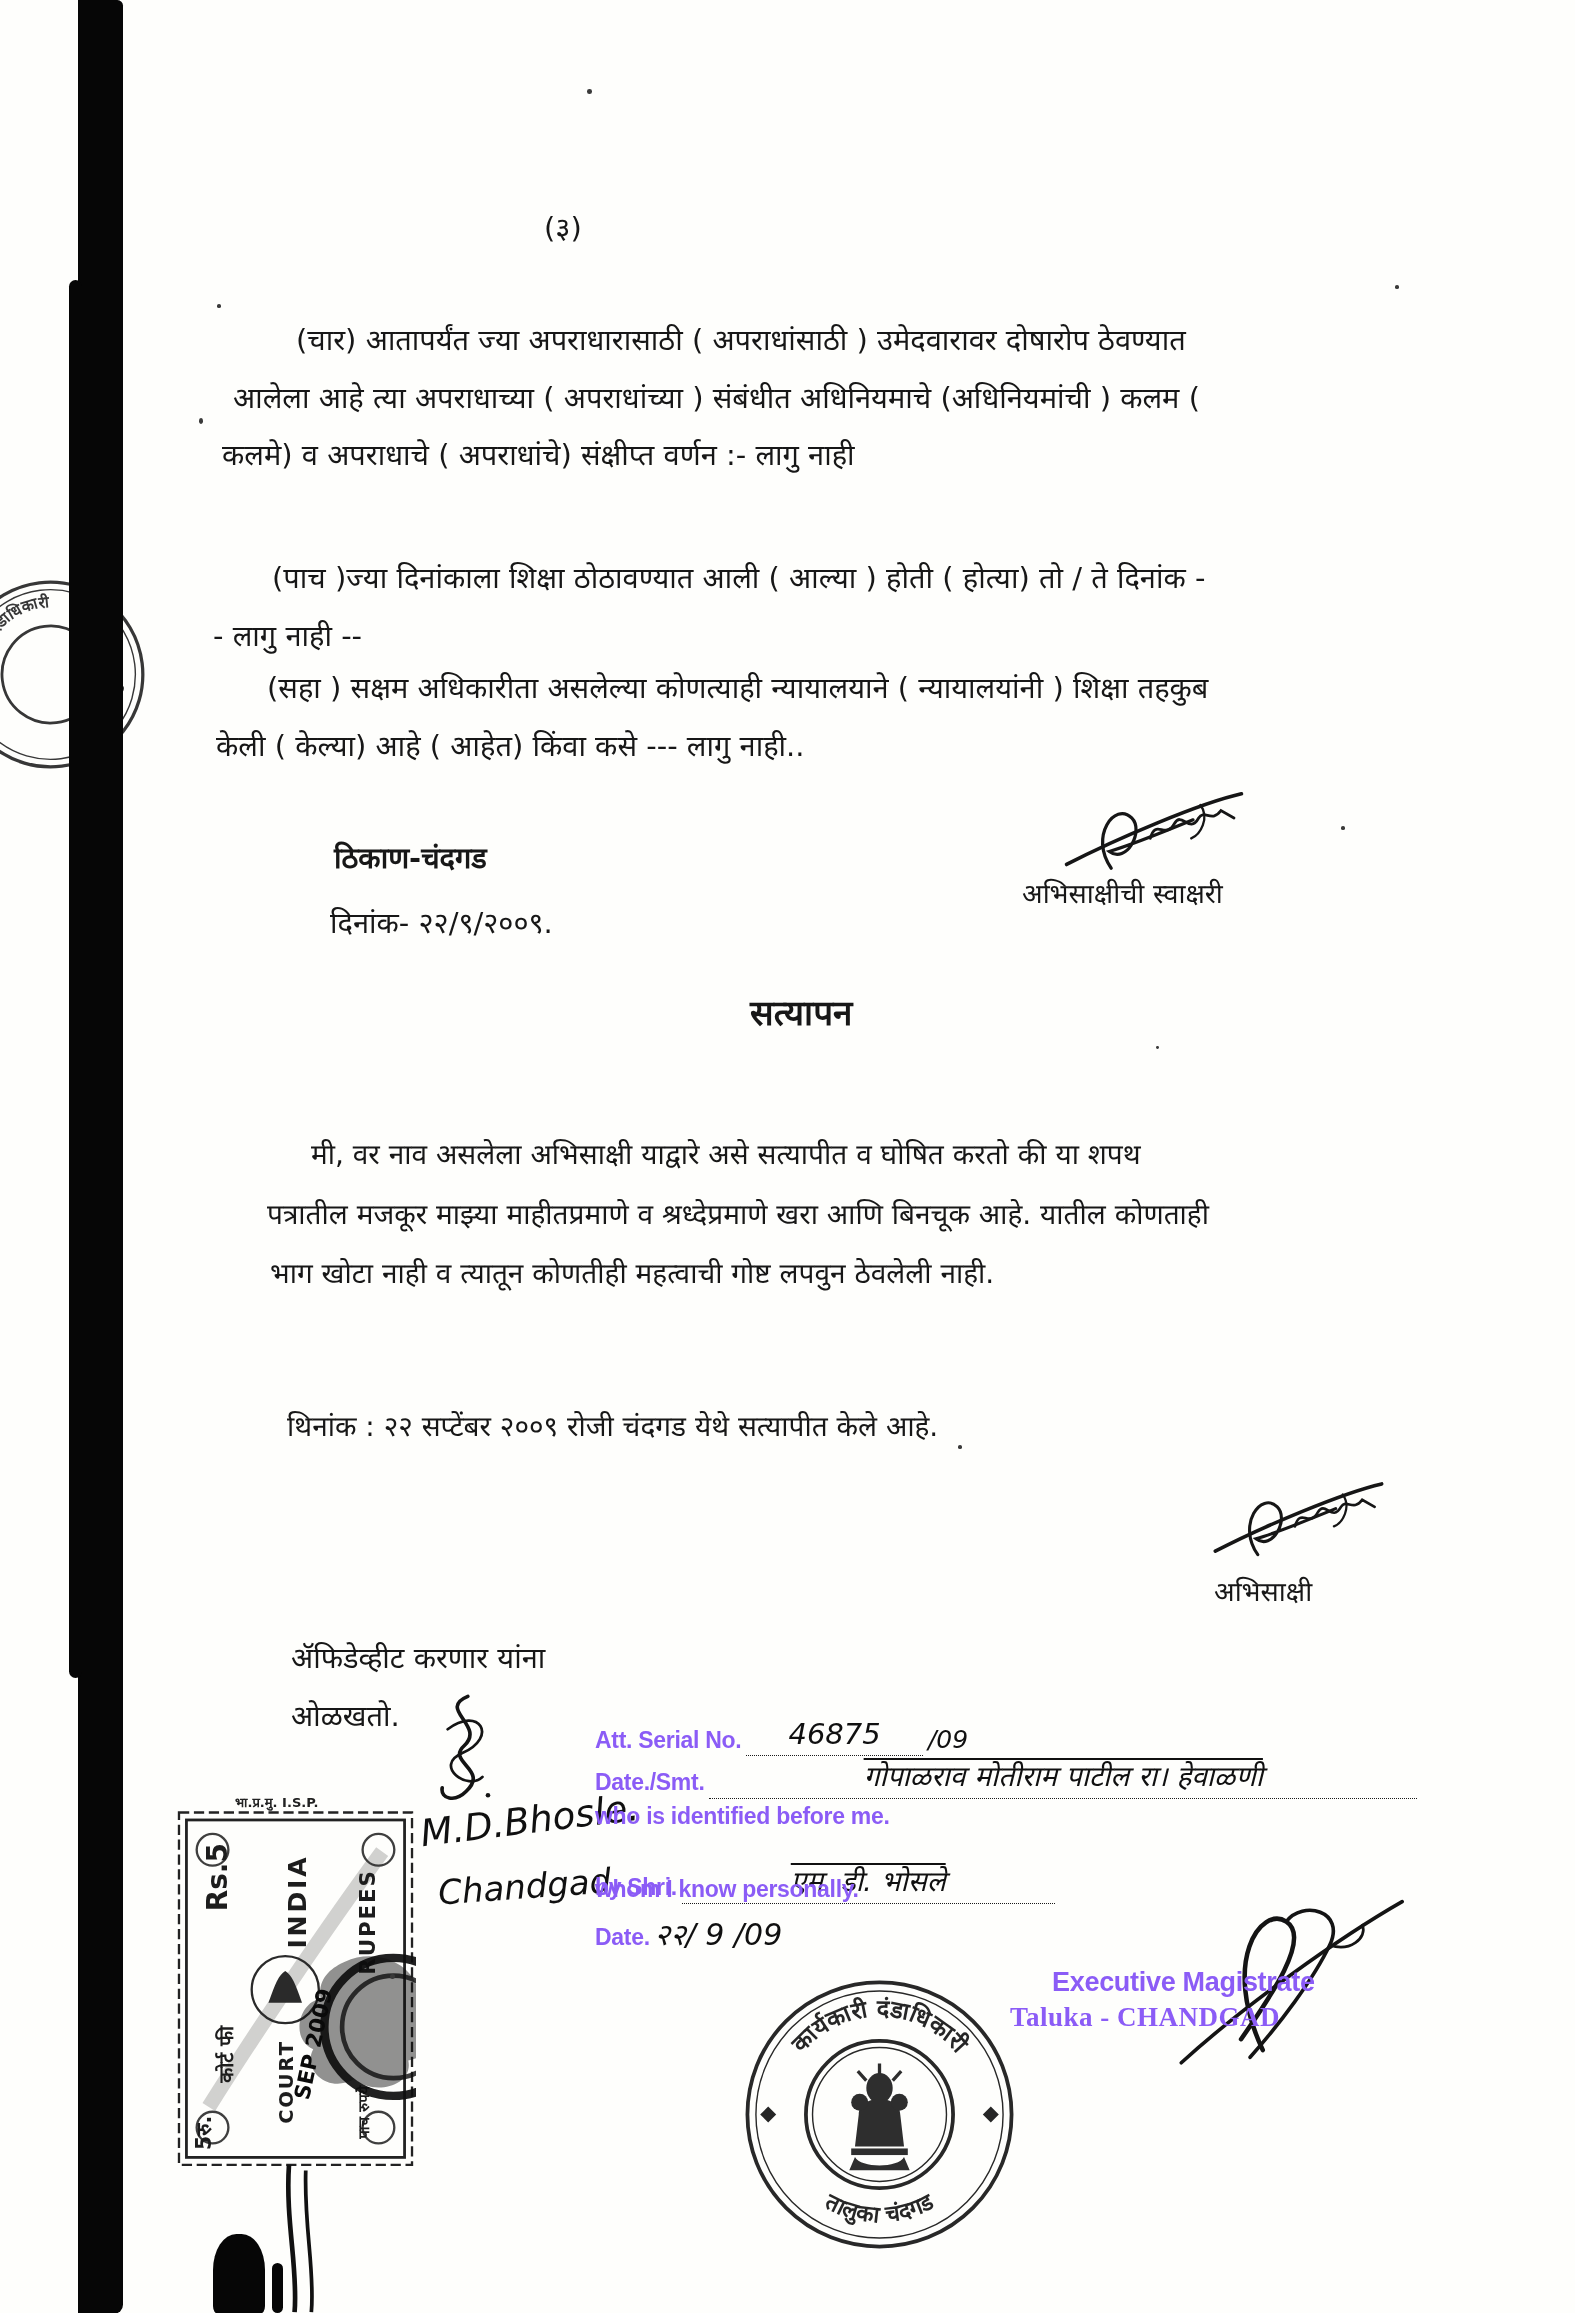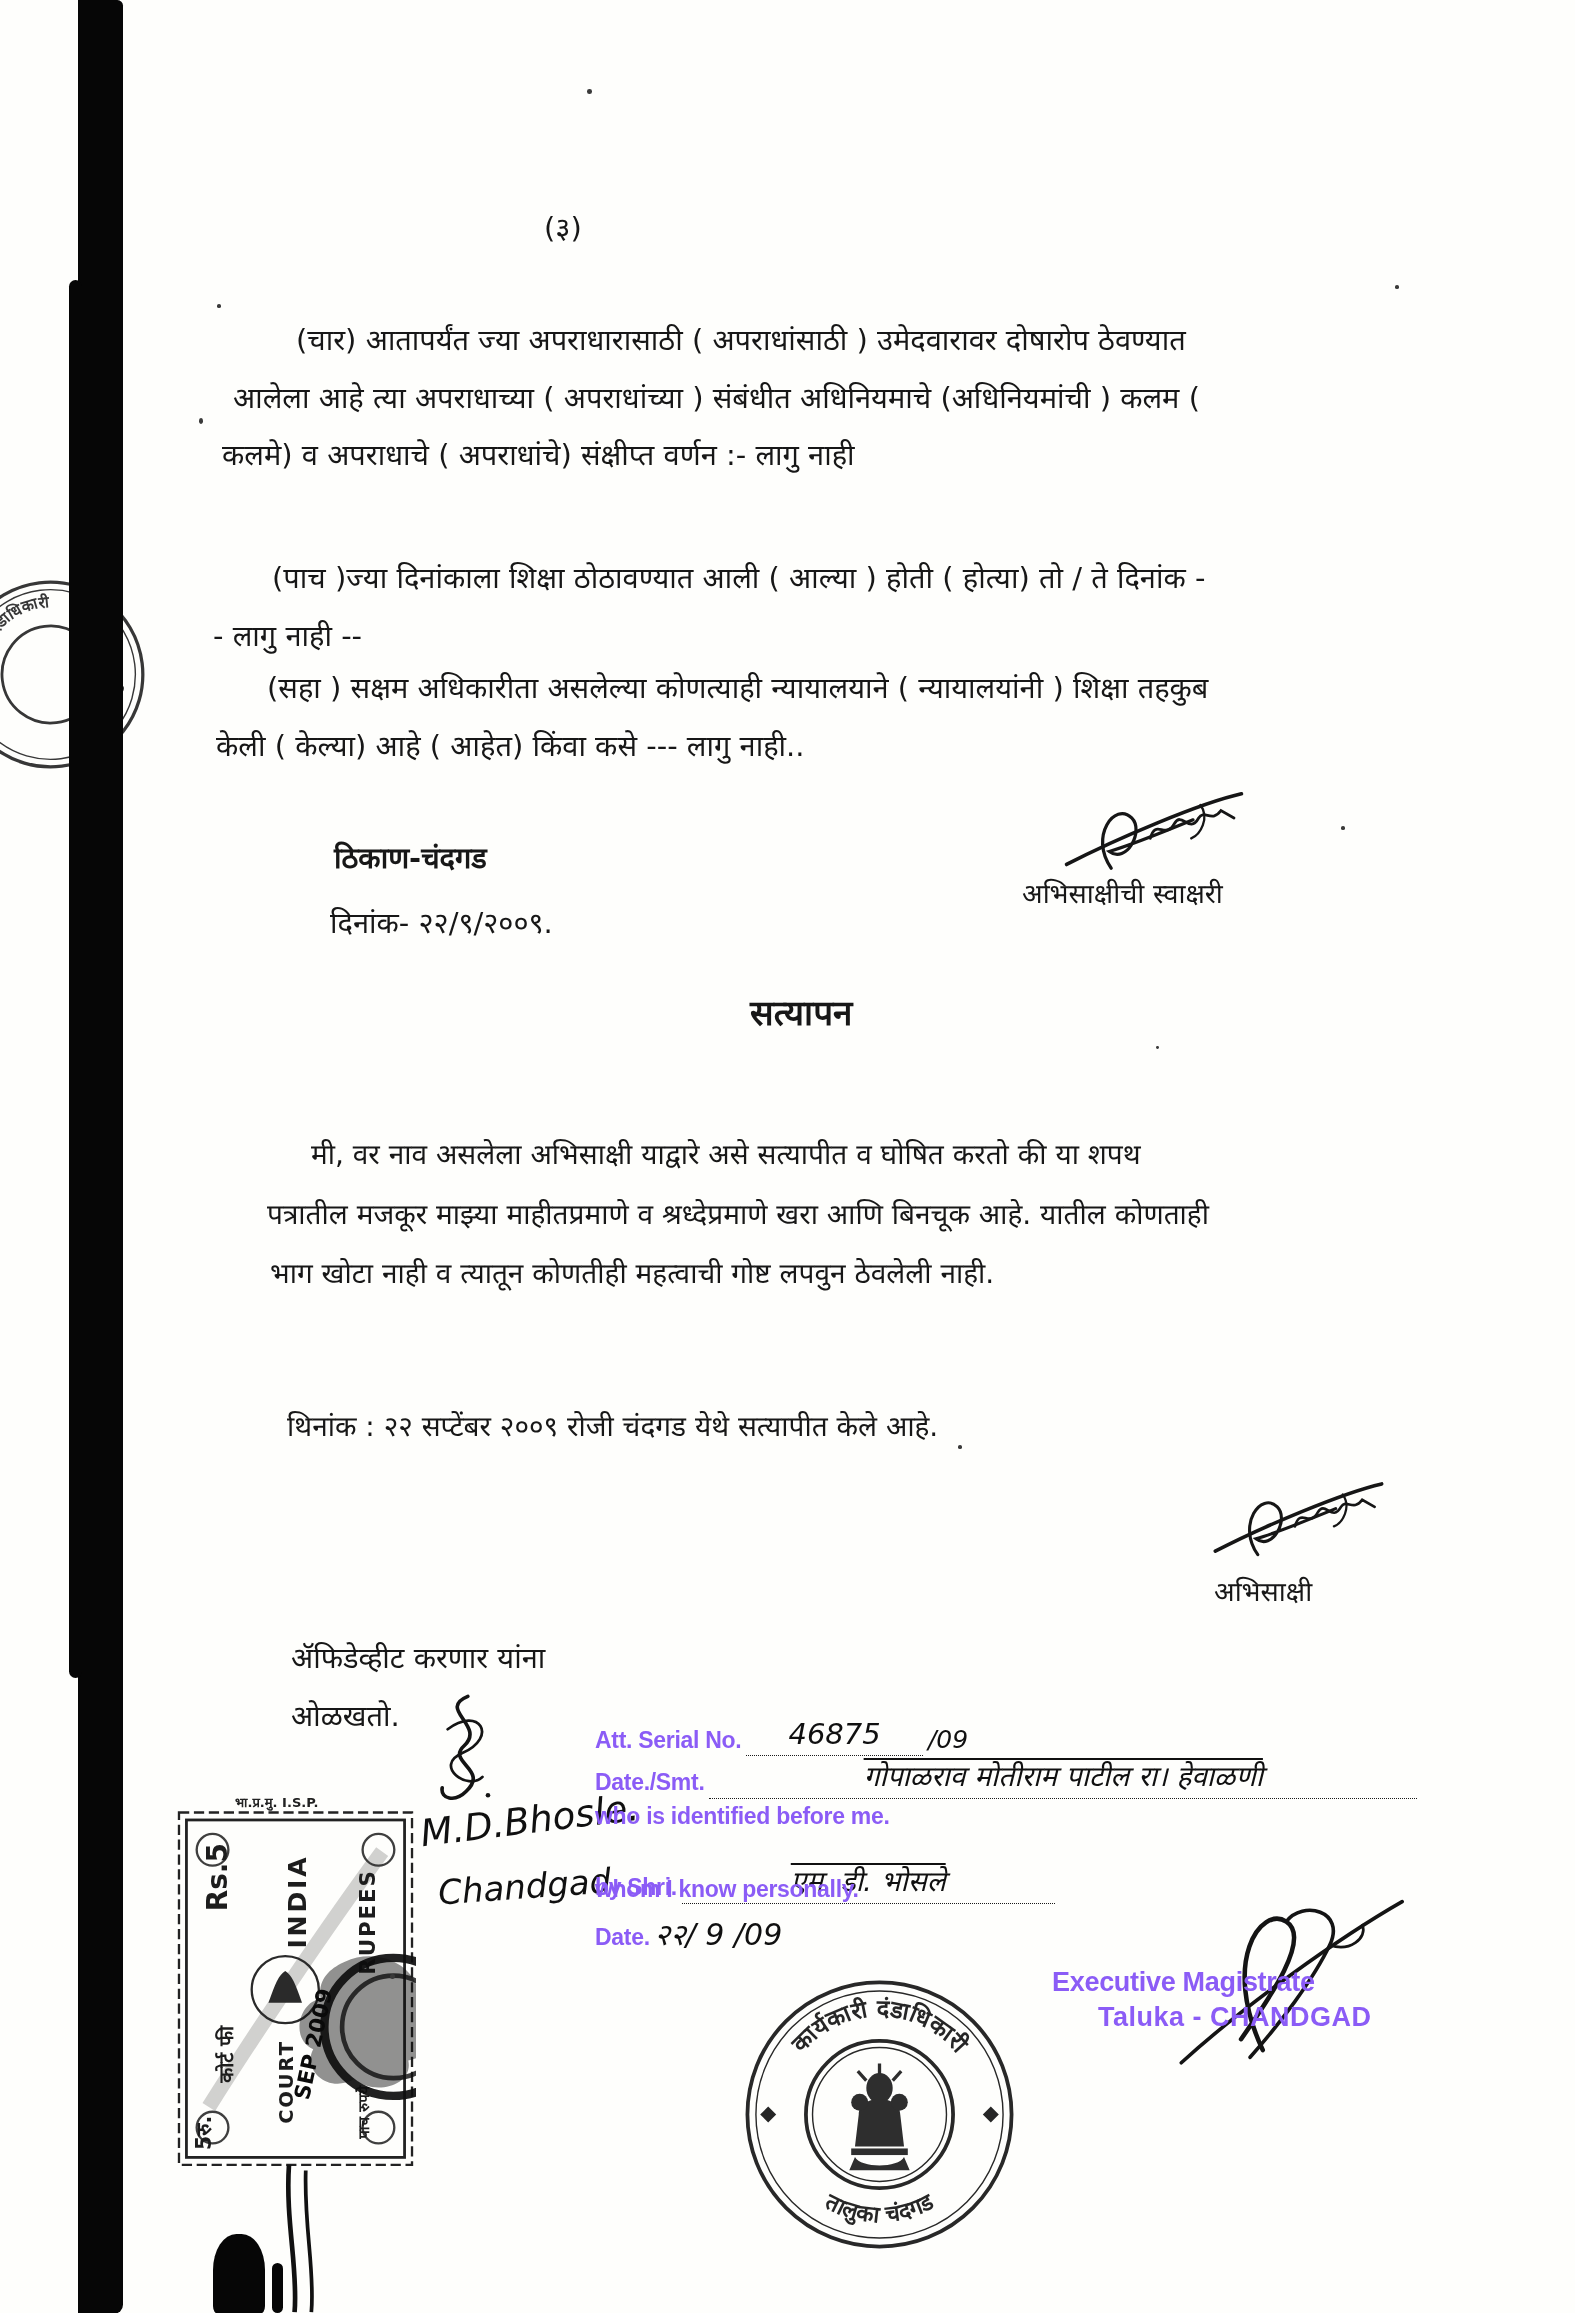--- a/index.html
+++ b/index.html
@@ -123,21 +123,21 @@
 
   <svg class="abs" style="left:1130px;top:1898px;width:280px;height:172px" viewBox="0 0 300 190">
     <g fill="none" stroke="#141414" stroke-linecap="round">
       <path d="M142,168 C96,70 140,8 168,26 C196,44 150,110 118,156" stroke-width="5"></path>
       <path d="M168,26 C186,2 234,14 216,52 C198,90 160,140 128,176" stroke-width="4"></path>
       <path d="M52,182 C120,120 226,44 296,4" stroke-width="4"></path>
       <path d="M216,52 C238,60 258,44 252,30" stroke-width="3"></path>
     </g>
   </svg>
   <div class="abs en" style="left:1052px;top:1967px;font-size:27px;">Executive Magistrate</div>
-  <div class="abs en" style="left:1098px;top:2002px;font-size:27px;letter-spacing:0.5px;">Taluka - CHANDGAD</div>
+  <div class="abs en" style="left:1010px;top:2002px;font-size:27px;letter-spacing:0.5px;font-family:Liberation Serif, serif;">Taluka - CHANDGAD</div>
 
   <svg class="abs" style="left:175px;top:1792px;width:241px;height:522px" viewBox="0 0 258 560">
     <text x="64" y="16" font-size="14" font-weight="bold" fill="#222">भा.प्र.मु. I.S.P.</text>
     <rect x="4" y="22" width="250" height="378" fill="none" stroke="#222" stroke-width="2.5" stroke-dasharray="11 5"></rect>
     <rect x="12" y="30" width="234" height="362" fill="none" stroke="#222" stroke-width="3"></rect>
     <g fill="none" stroke="#2a2a2a" stroke-width="2.5" opacity="0.9">
       <circle cx="40" cy="62" r="17"></circle>
         <circle cx="218" cy="62" r="17"></circle>
       <circle cx="40" cy="360" r="17"></circle>
         <circle cx="218" cy="360" r="17"></circle>

